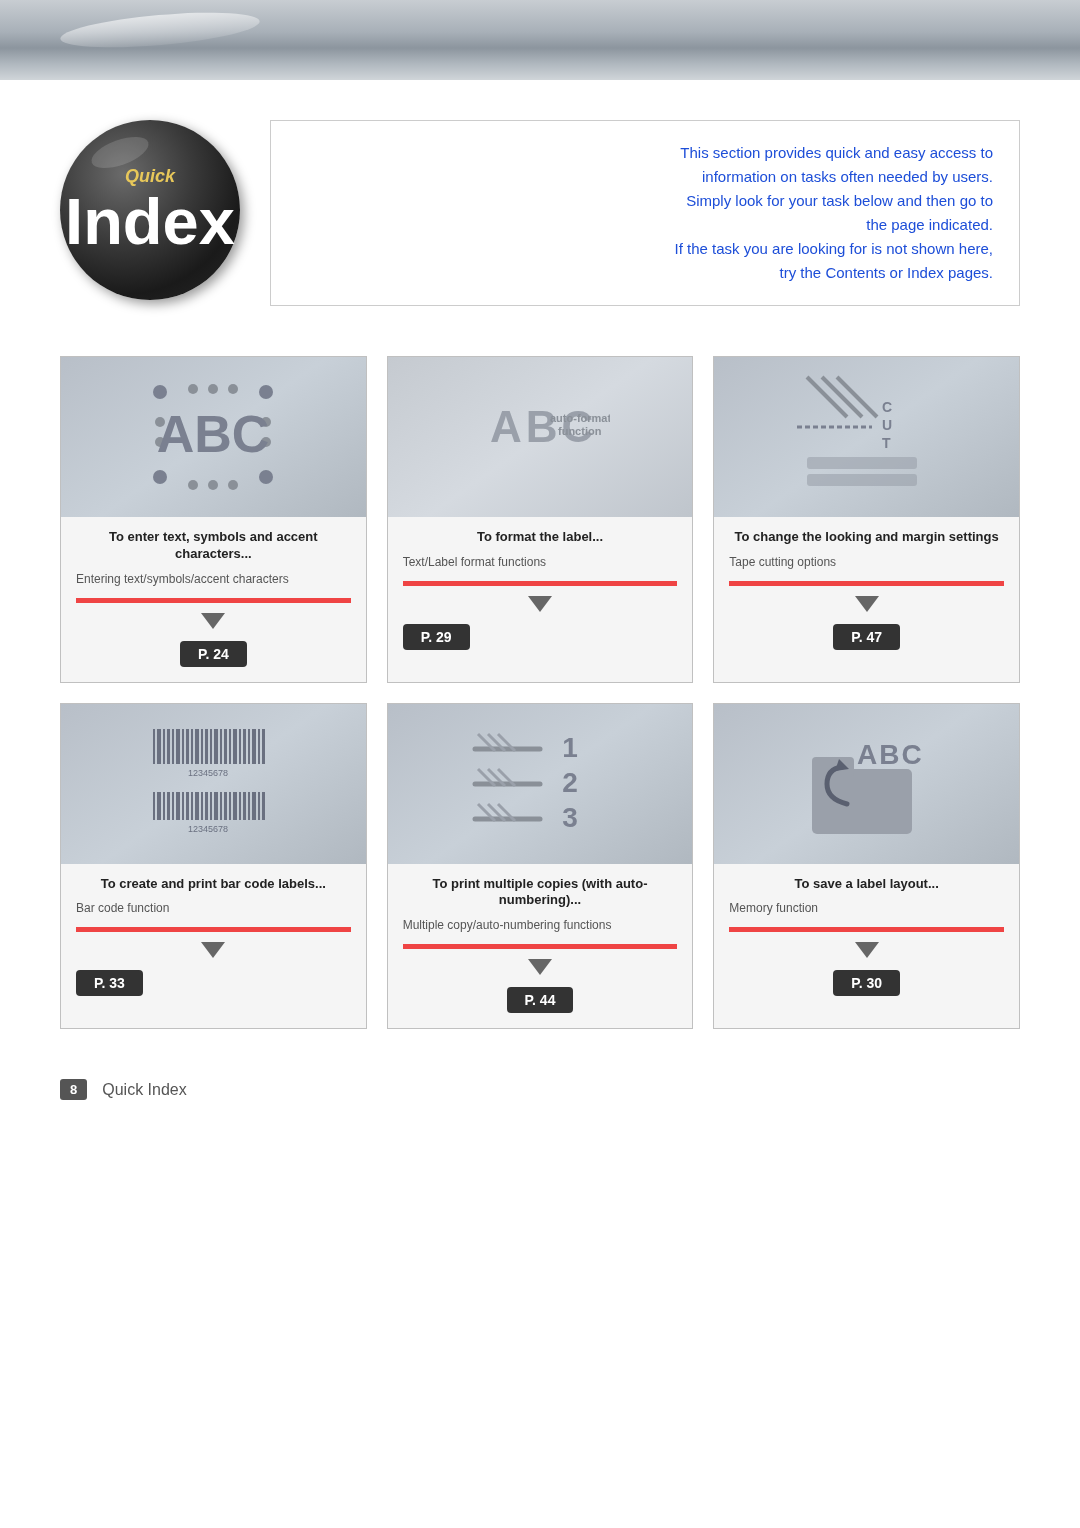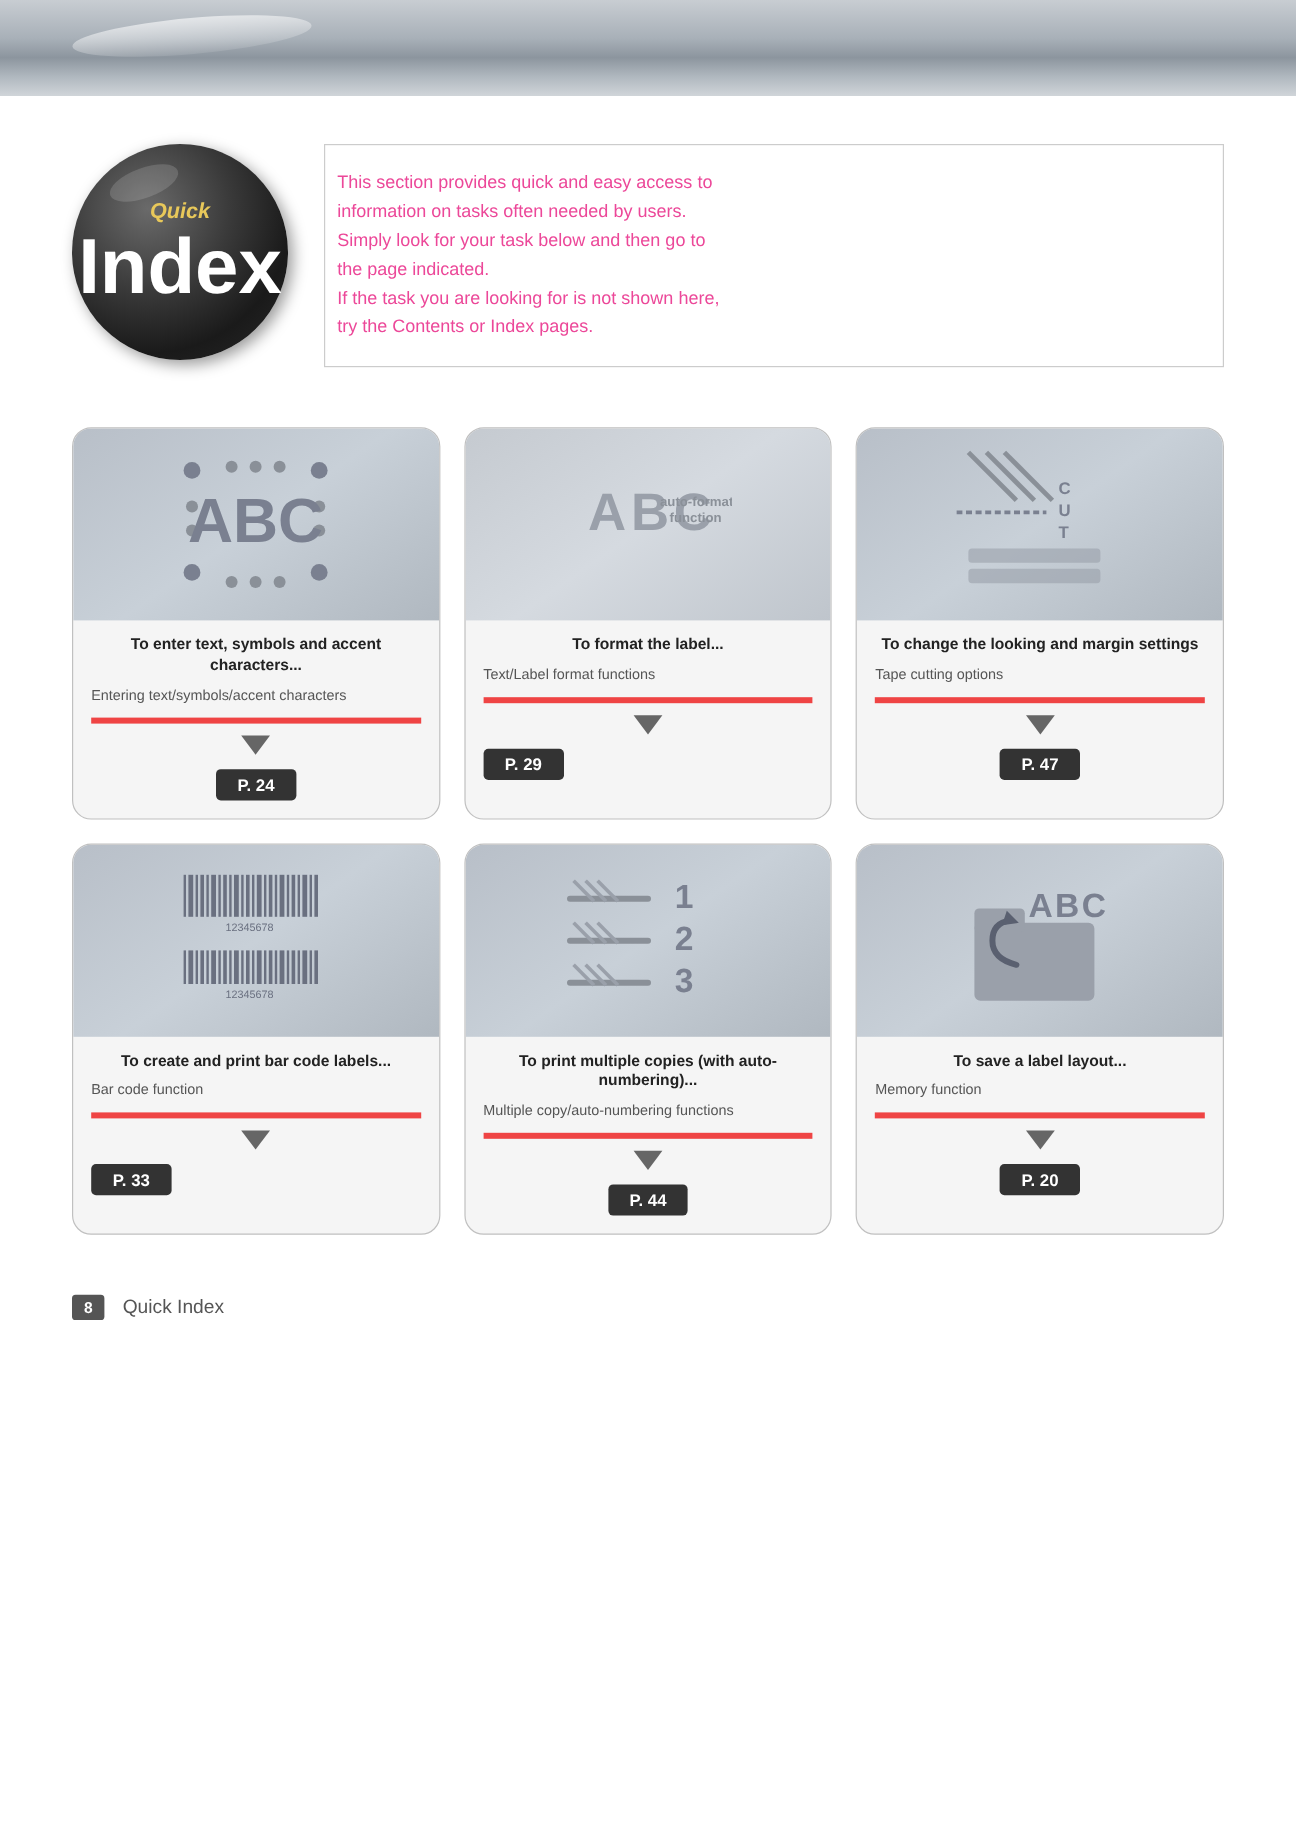--- a/index.html
+++ b/index.html
@@ -82,38 +82,39 @@
       color: #ffffff;
       font-size: 65px;
       font-weight: 900;
       z-index: 1;
       line-height: 1;
     }
 
     
     .description-box {
       border: 1px solid #cccccc;
-      padding: 20px 10px;
+      padding: 20px 26px;
       flex: 1;
       font-size: 15px;
       line-height: 1.6;
-      color: #ec4899;
+      color: #1d4ed8;
+      text-align: right;
     }
 
     
     .cards-grid {
       display: grid;
       grid-template-columns: repeat(3, 1fr);
       gap: 20px;
       margin-bottom: 40px;
     }
 
     .card {
       border: 1px solid #c0c0c0;
-      border-radius: 16px;
+      border-radius: 0;
       overflow: hidden;
       background: #f5f5f5;
     }
 
     .card-image {
       height: 160px;
       background: #d0d5da;
       display: flex;
       align-items: center;
       justify-content: center;
@@ -468,21 +469,21 @@
           <polygon points="42,40 38,52 52,50" fill="#5a6070"></polygon>
         </svg>
       </div>
       <div class="card-body">
         <div class="card-title">To save a label layout...</div>
         <div class="card-subtitle">Memory function</div>
         <div class="card-arrow">
           <div class="arrow-down"></div>
         </div>
         <div style="text-align:center;">
-          <span class="card-page-badge">P. 20</span>
+          <span class="card-page-badge">P. 30</span>
         </div>
       </div>
     </div>
 
   </div>
 </div>
 
 <div class="footer">
   <span class="footer-page-num">8</span>
   <span class="footer-label">Quick Index</span>

